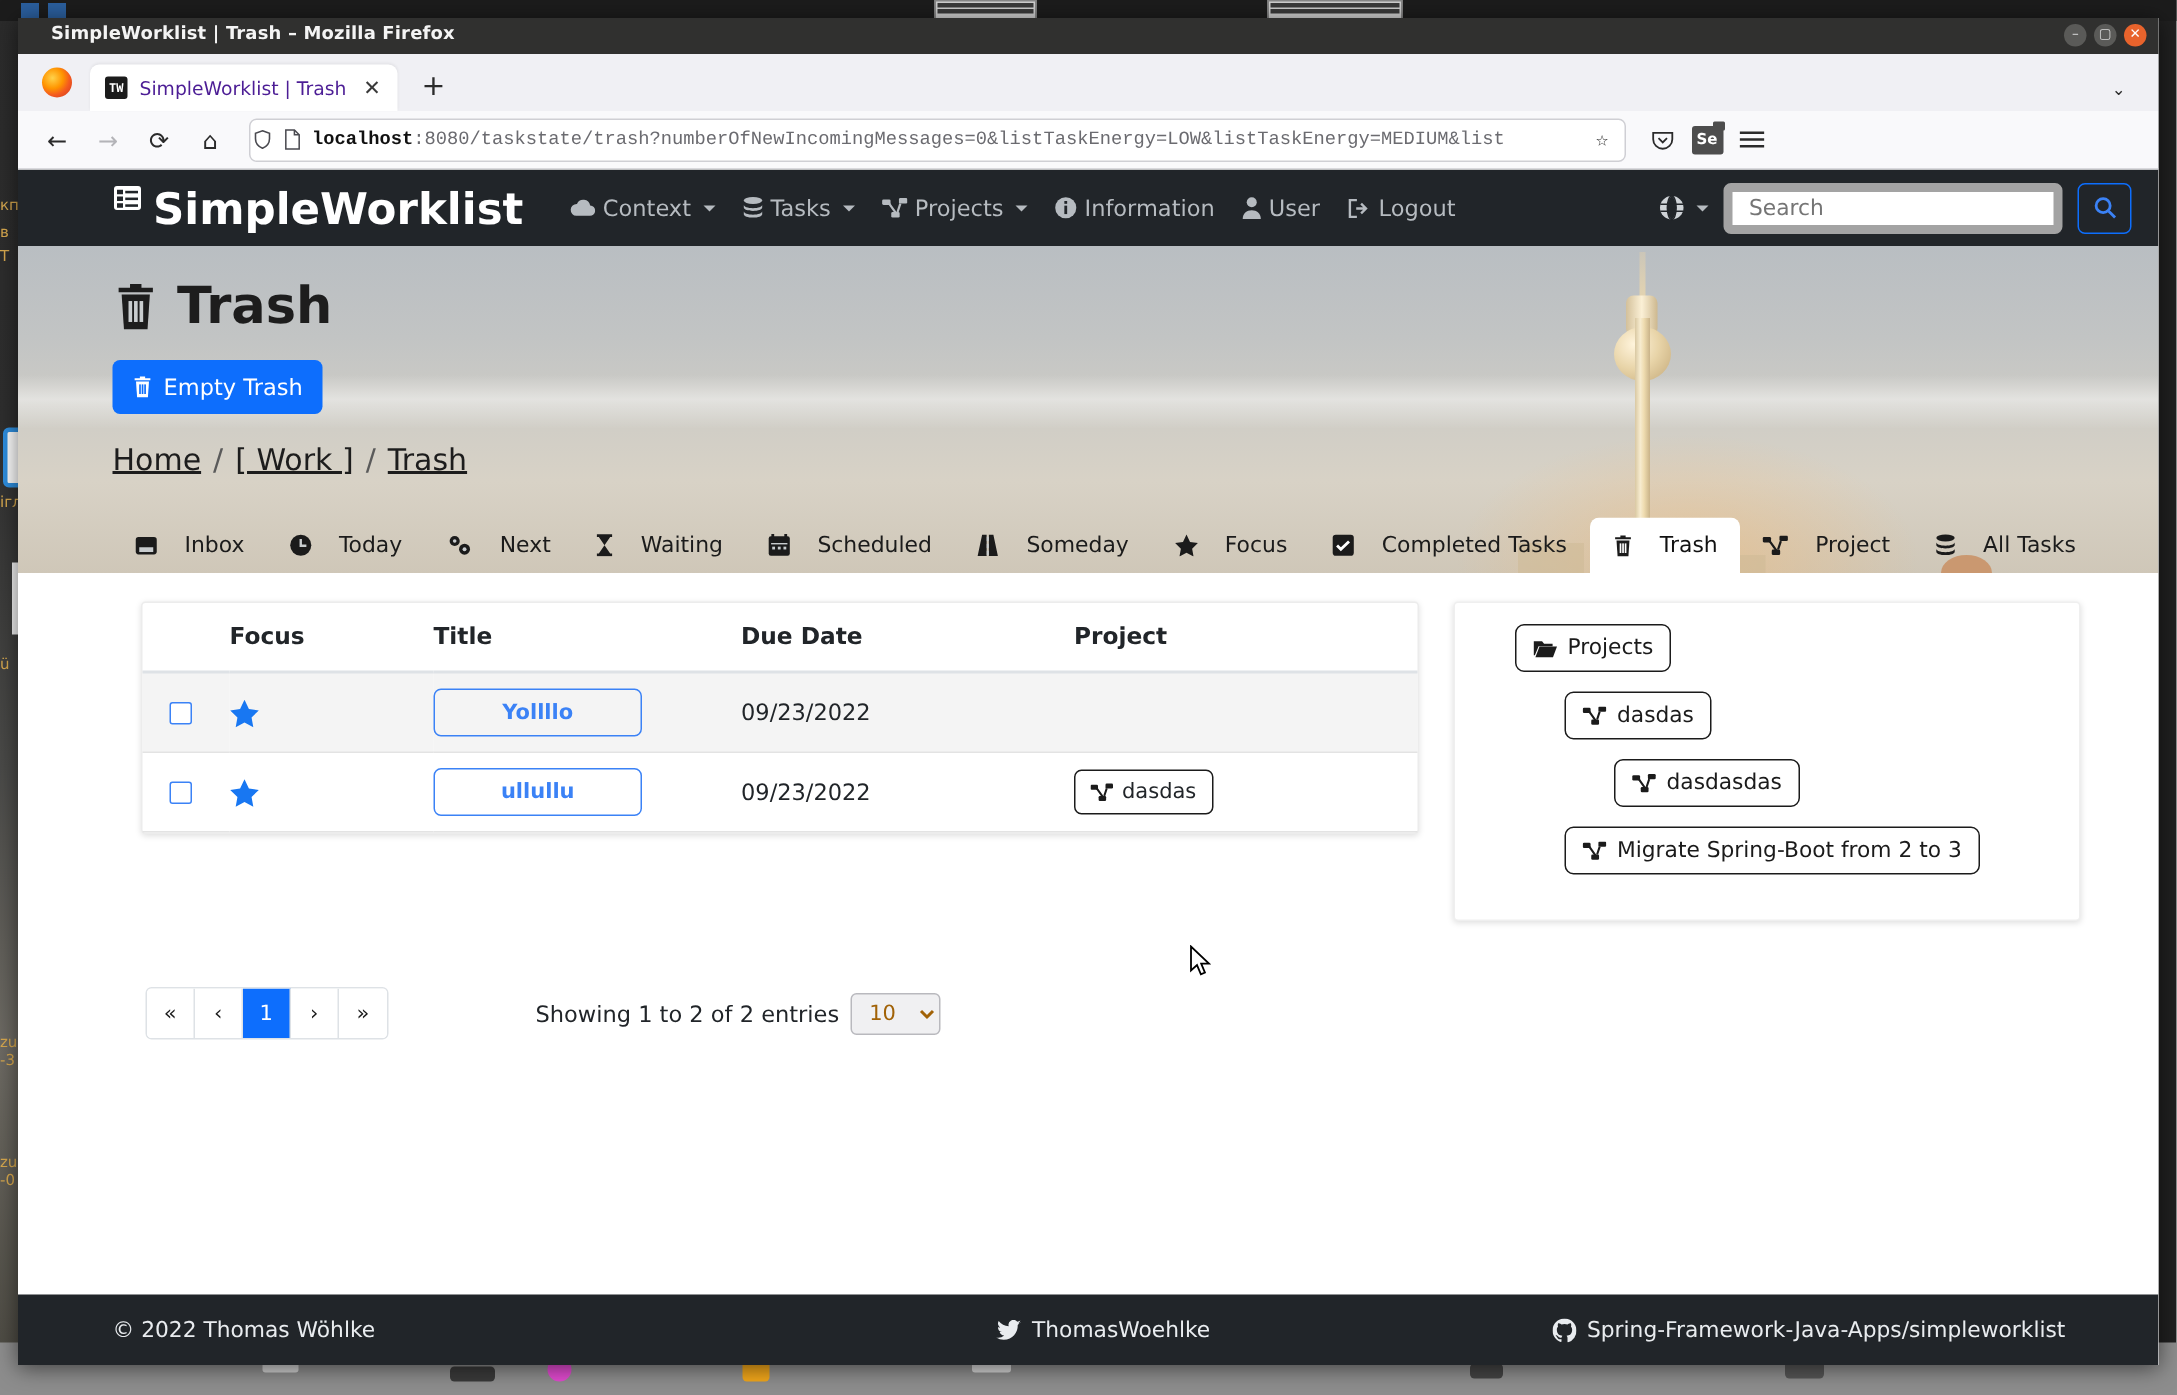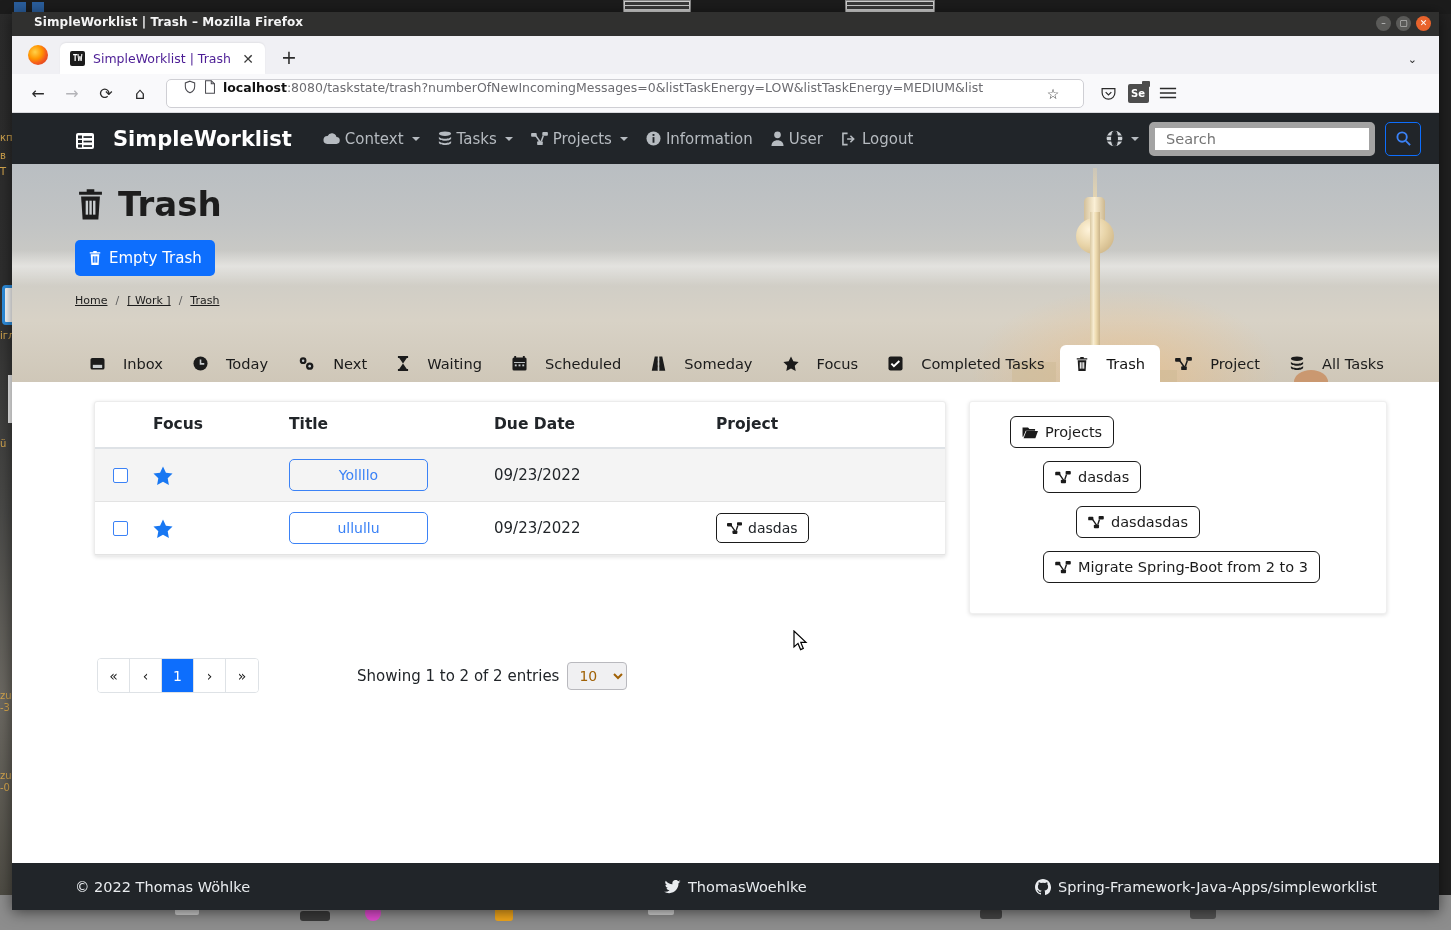--- a/index.html
+++ b/index.html
@@ -100,22 +100,23 @@
   #navbar {
     height: 39px; background:#f9f9fb; display:flex; align-items:center;
     padding: 0 10px; gap: 2px; border-bottom:1px solid #d9d9dd;
   }
   .navbtn { width:32px;height:30px;display:flex;align-items:center;justify-content:center;
             color:#2b2b2b; font-size:16px; border-radius:4px;}
   .navbtn.dim { color:#b4b4b8; }
   #urlbar {
     flex:1 1 auto; height:29px; margin: 0 8px; background:#fff;
     border:1px solid #cfcfd4; border-radius:5px;
-    display:flex; align-items:flex-start; padding: 0 16px; gap:7px; min-width:0;
+    display:flex; align-items:center; padding: 0 1px; gap:7px; min-width:0;
     max-width: 918px;
+    font-family: Liberation Mono, monospace;
   }
   #urlbar .urltext {
     flex:1 1 auto; font-size:12.5px; color:#6b6b70; white-space:nowrap;
     overflow:hidden; text-overflow:clip;
   }
   #urlbar .urltext b { color:#111; font-weight:700; }
   .tbricon { width:28px;height:28px;display:flex;align-items:center;justify-content:center;color:#2b2b2b;font-size:14px;}
   .se-ext {
     width:21px;height:19px;background:#4d4d4d;color:#fff;border-radius:2px;
     font-size:10px;font-weight:700;display:flex;align-items:center;justify-content:center;
@@ -124,21 +125,21 @@
   .se-ext::after{content:"";position:absolute;right:-1px;top:-3px;width:8px;height:6px;background:#4d4d4d;border-radius:1px;}
 
   
   #page { position:relative; width:1427px; height: 798px; background:#fff; overflow:hidden;}
 
   
   #sitenav {
     height: 51px; background:#212529; display:flex; align-items:center;
     padding: 0 18px 0 63px; color:#fff;
   }
-  .brand { font-size:21px;font-weight:700;color:#fff;display:flex;align-items:flex-end;gap:18px;white-space:nowrap;}
+  .brand { font-size:29px;font-weight:700;color:#fff;display:flex;align-items:flex-start;gap:7px;white-space:nowrap;}
   .navlinks { display:flex; align-items:center; gap:0; margin-left:22px; }
   .navlink {
     color:#b6bbc0; font-size:15px; padding: 6px 9px; display:flex; align-items:center; gap:5px;
     white-space:nowrap;
   }
   .caret { border-left:4px solid transparent;border-right:4px solid transparent;border-top:4.5px solid #b6bbc0;margin-left:3px;}
   .navright { margin-left:auto; display:flex; align-items:center; gap:10px; }
   .globe { color:#cfd3d7; font-size:16px; display:flex;align-items:center;gap:5px;}
   #searchinput {
     width: 226px; height: 34px; border-radius:5px; border:6px solid #a3a3a3;
@@ -189,21 +190,21 @@
   #pagetitle {
     font-size:34px; font-weight:700; color:#1d1d1d; display:flex; align-items:center; gap:12px;
     margin: 6px 0 0 0;
   }
   #emptytrash {
     margin-top:16px; display:inline-flex; align-items:center; gap:7px;
     background:#0d6efd; color:#fff; border:none; border-radius:5px;
     padding: 9px 13px; font-size:15px; font-family:"DejaVu Sans","Liberation Sans",sans-serif;
   }
   #breadcrumb {
-    margin-top:18px; font-size:11px; color:#222; display:flex; align-items:center; gap:8px;
+    margin-top:18px; font-size:20px; color:#222; display:flex; align-items:center; gap:8px;
   }
   #breadcrumb a { color:#1d1d1d; text-decoration:underline; }
   #breadcrumb .sep { color:#5a5a5a; }
 
   
   #statetabs {
     position:absolute; left:63px; bottom:0; display:flex; align-items:flex-end; gap:0; z-index:4;
   }
   .stab {
     font-size:14.6px; color:#1b1b1b; padding: 9px 14px 10px; display:flex; align-items:center; gap:18px;
@@ -231,20 +232,21 @@
   .col-title{width:205px;}
   .col-due{width:222px;}
   .chk {
     width:15px;height:15px;border:1.6px solid #3b82f6;border-radius:2px;background:#fff;display:block;
   }
   .star { color:#1877f2; font-size:20px; line-height:1; }
   .titlebtn {
     display:block; width:139px; text-align:center; border:1px solid #3b82f6; border-radius:5px;
     color:#3b82f6; font-size:14px; padding: 7px 0; background:#fff;
     font-family:"DejaVu Sans","Liberation Sans",sans-serif;
+    font-weight:bold;
   }
   tr.odd .titlebtn { background:#f4f4f4; }
   .projbtn {
     display:inline-flex; align-items:center; gap:6px; border:1px solid #1b1b1b; border-radius:5px;
     background:#fff; color:#212529; font-size:14px; padding: 6px 10px;
     font-family:"DejaVu Sans","Liberation Sans",sans-serif;
   }
 
   #pagerow {
     position:absolute; left:85px; top:276px; width:700px; display:flex; align-items:center;

